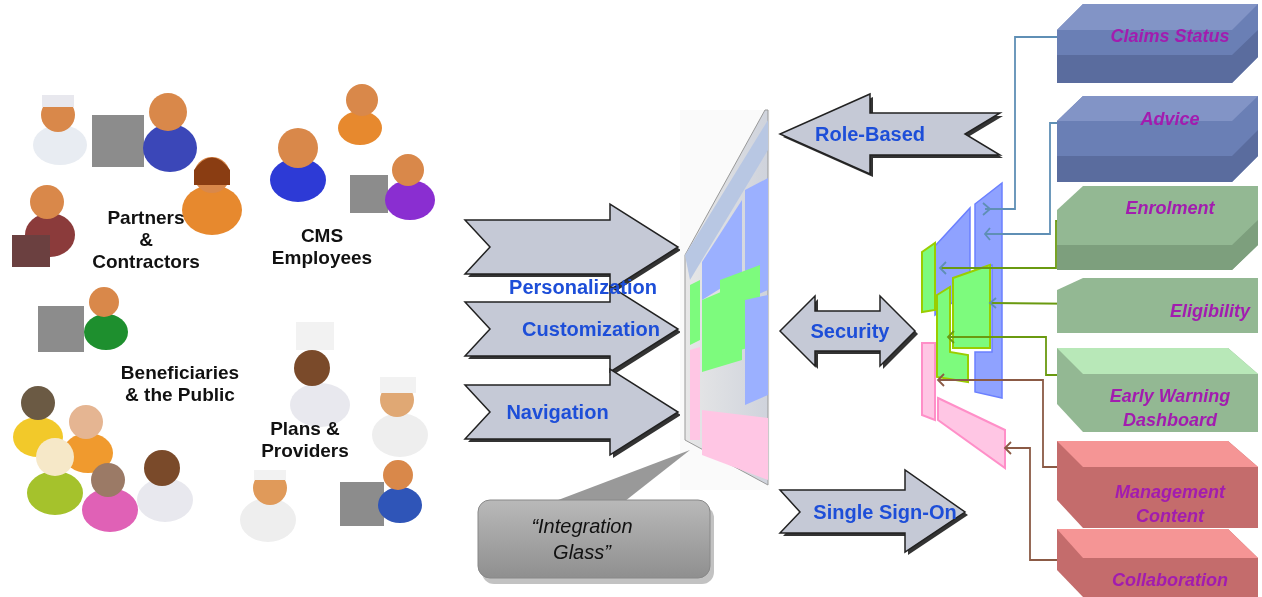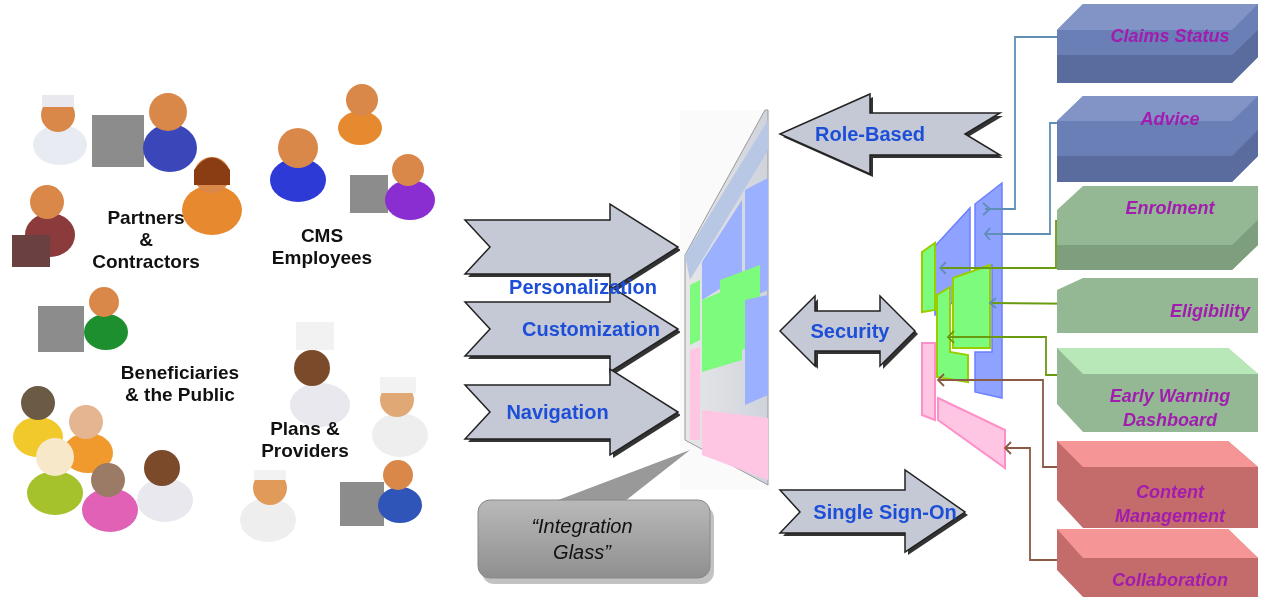--- a/index.html
+++ b/index.html
@@ -263,18 +263,18 @@
   <div>Enrolment</div>
 </div>
 <div class="box-label" style="left:1090px;top:299px;width:160px;text-align:right;">
   <div>Eligibility</div>
 </div>
 <div class="box-label" style="left:1090px;top:384px;width:160px;">
   <div>Early Warning</div>
   <div>Dashboard</div>
 </div>
 <div class="box-label" style="left:1090px;top:480px;width:160px;">
+  <div>Management</div>
   <div>Content</div>
-  <div>Management</div>
 </div>
 <div class="box-label" style="left:1090px;top:568px;width:160px;">
   <div>Collaboration</div>
 </div>
 
 </body></html>

